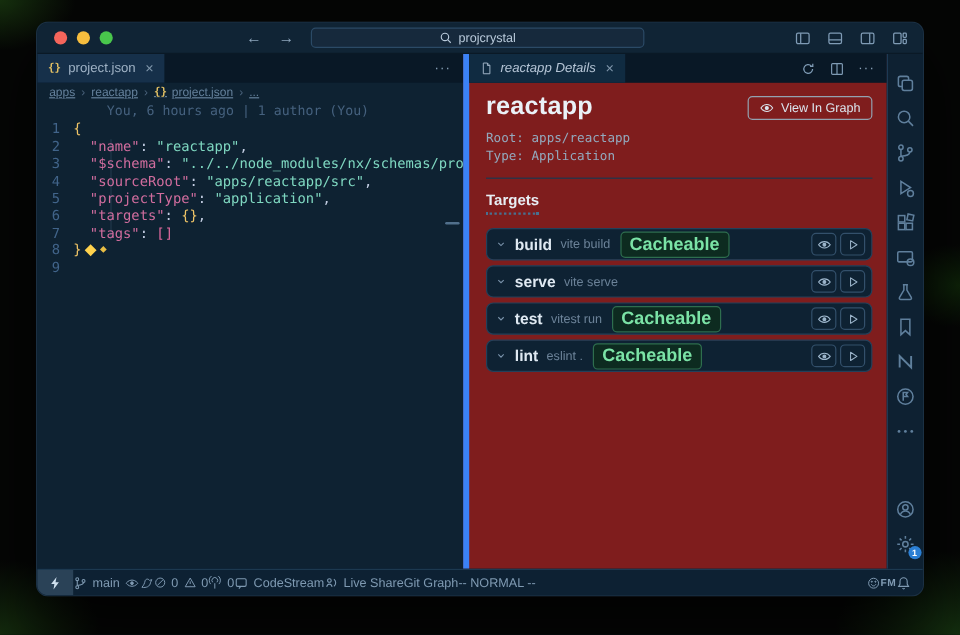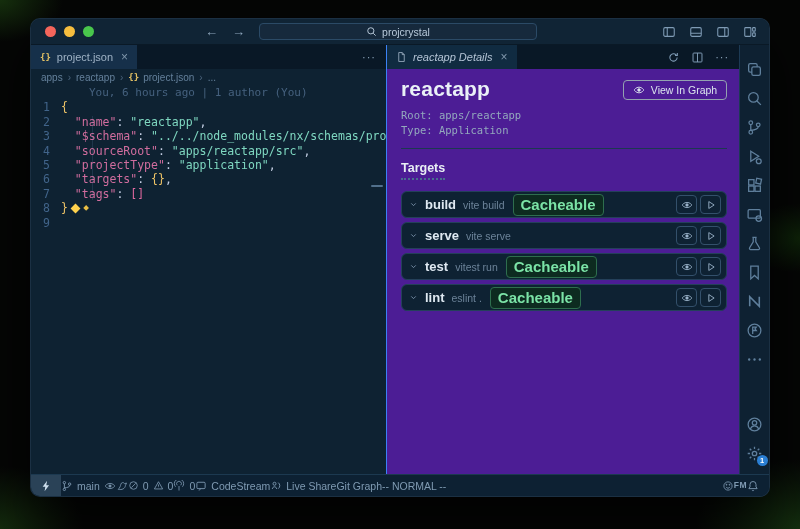--- a/index.html
+++ b/index.html
@@ -32,36 +32,36 @@
   .cmd-center{
     width:278px; height:17px; background:#16293c; border:1px solid #2b4burgun;
     border:1px solid #2b4a66; border-radius:4px; display:flex; align-items:center; justify-content:center;
     gap:5px; color:#b8c9da; font-size:10.5px;
   }
   .tb-icons{display:flex; gap:13px; color:#7f9bb5; align-items:center; margin-left:14px;}
   .tb-icons svg{display:block;}
   
   .main{flex:1; display:flex; min-height:0;}
   .col-editor{width:355px; display:flex; flex-direction:column; background:#0e2232;}
-  .col-details{width:355px; display:flex; flex-direction:column; background:#4c1d95; border-left:1px solid #3b82f6;}
+  .col-details{width:355px; display:flex; flex-direction:column; background:#7f1d1d; border-left:5px solid #3b82f6;}
   .col-activity{width:30px; background:#0e2132; border-left:1px solid #1d3a54; display:flex; flex-direction:column; align-items:center; padding:10px 0 6px;}
   
   .tabbar{height:24px; background:#091826; display:flex; align-items:stretch; flex:0 0 auto;}
   .tab{display:flex; align-items:center; gap:6px; padding:0 9px; font-size:11px; color:#9fb2c5; background:#16304a;}
   .tab.preview .tab-label{font-style:italic; color:#b5c5d6;}
   .tab.right-active{background:#102b41;}
   .tab-close{color:#7f96ab; font-size:12px; margin-left:2px; cursor:pointer;}
   .json-glyph{color:#e2c064; font-family:"DejaVu Sans Mono", monospace; font-size:9px; font-weight:bold;}
   .tab-actions{margin-left:auto; display:flex; align-items:center; gap:11px; padding-right:10px; color:#7f9bb5; font-size:12px;}
   .tab-actions svg{display:block;}
   .dots{letter-spacing:1px; font-size:11px; color:#8ba3ba;}
   
   .breadcrumb{height:16px; display:flex; align-items:center; gap:5px; padding:0 10px; font-size:10px; color:#64809b; background:#0e2232; flex:0 0 auto;}
   .breadcrumb .sep{color:#4a637c; font-size:10px;}
-  .breadcrumb .crumb{display:flex; align-items:flex-start; gap:4px;}
+  .breadcrumb .crumb{display:flex; align-items:flex-start; gap:4px;text-decoration:underline;}
   
   .editor{position:relative; flex:1; overflow:hidden; font-family:"DejaVu Sans Mono", monospace; font-size:11.5px; line-height:14.4px; padding-top:1px;}
   .cl{display:flex; white-space:pre;}
   .gut{width:30px; flex:0 0 auto; text-align:right; padding-right:11px; color:#41648a;}
   .lb{flex:1; color:#d6deeb;}
   .blame{color:#45617e; padding-left:28px; font-size:11px;}
   .lens{color:#5f8cb5; font-size:10.5px; padding-left:8px; font-family:"Liberation Sans", sans-serif;}
   .tk-key{color:#d16d9e;} .tk-str{color:#7fd8c1;} .tk-punct{color:#c3cee3;}
   .tk-brace{color:#f0c567;} .tk-arr{color:#e0699f;} .tk-plain{color:#d6deeb;}
   .sparkle{display:inline-block; width:7px; height:7px; background:#ffd24d; transform:rotate(45deg); margin-left:4px;}

